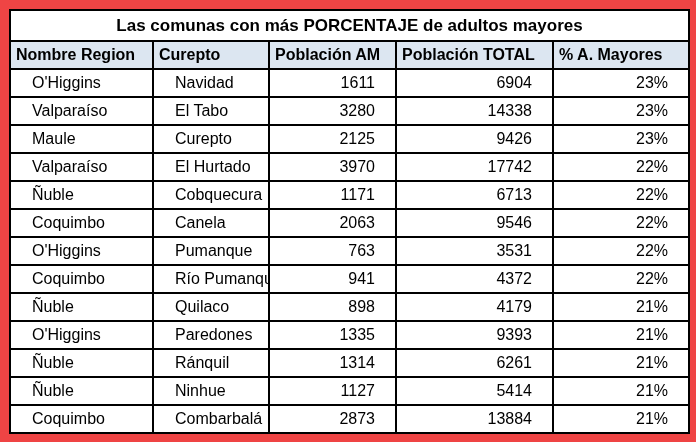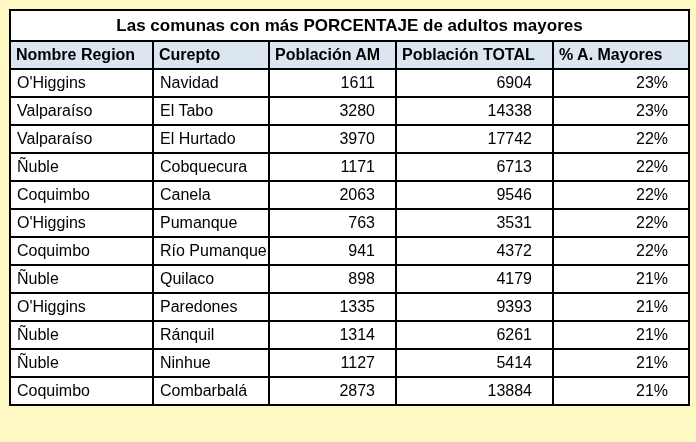--- a/index.html
+++ b/index.html
@@ -6,21 +6,21 @@
   html, body {
     width: 696px; height: 442px;
     background: #ffffff;
     font-family: "Liberation Sans", sans-serif;
     color: #000000;
     overflow: hidden;
   }
   .page {
     position: relative;
     width: 696px; height: 442px;
-    background: #fef9c3;
+    background: #ef4444;
   }
   table.data-table {
     position: absolute;
     left: 9px; top: 9px;
     width: 679px;
     border-collapse: collapse;
     table-layout: fixed;
   }
   table.data-table td, table.data-table th {
     border: 2px solid #000000;
@@ -39,21 +39,21 @@
   }
   tr.header-row th {
     height: 28px;
     background: #DCE6F1;
     font-weight: bold;
     text-align: left;
     padding-left: 5px;
     margin-top: 43px;
   }
   tr.data-row td { height: 28px; }
-  td.txt { text-align: left;  padding-left: 6px; }
+  td.txt { text-align: left;  padding-left: 21px; }
   td.num { text-align: right; padding-right: 20px; }
   col.c1 { width: 143px; }
   col.c2 { width: 116px; }
   col.c3 { width: 127px; }
   col.c4 { width: 157px; }
   col.c5 { width: 136px; }
 </style>
 </head>
 <body>
 
@@ -82,20 +82,27 @@
         <td class="txt">Navidad</td>
         <td class="num">1611</td>
         <td class="num">6904</td>
         <td class="num">23%</td>
       </tr>
       <tr class="data-row">
         <td class="txt">Valparaíso</td>
         <td class="txt">El Tabo</td>
         <td class="num">3280</td>
         <td class="num">14338</td>
+        <td class="num">23%</td>
+      </tr>
+      <tr class="data-row">
+        <td class="txt">Maule</td>
+        <td class="txt">Curepto</td>
+        <td class="num">2125</td>
+        <td class="num">9426</td>
         <td class="num">23%</td>
       </tr>
       <tr class="data-row">
         <td class="txt">Valparaíso</td>
         <td class="txt">El Hurtado</td>
         <td class="num">3970</td>
         <td class="num">17742</td>
         <td class="num">22%</td>
       </tr>
       <tr class="data-row">

